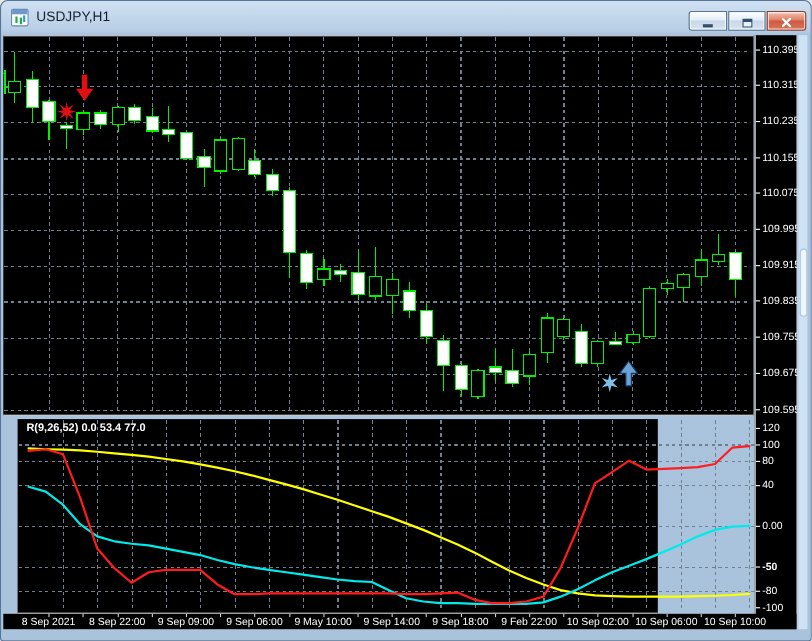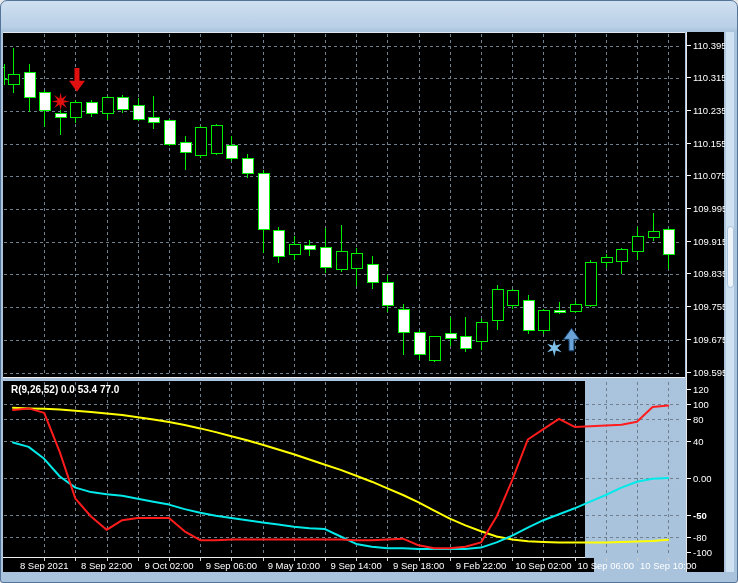--- a/index.html
+++ b/index.html
@@ -21,39 +21,52 @@
     background:linear-gradient(180deg,#f4c0b2 0%,#e08066 45%,#cc5a40 50%,#d8765a 100%);}
   .glyph-min{display:block;margin:9px auto 0;width:9px;height:3px;background:#31506e;box-shadow:0 1px 0 rgba(255,255,255,.6);}
   .glyph-max{display:block;margin:4px auto 0;width:9px;height:8px;border:1.5px solid #31506e;border-top:3px solid #31506e;background:#e9f1f8;}
   .glyph-x{display:block;margin:3px auto 0;width:11px;height:11px;position:relative;}
   .glyph-x::before,.glyph-x::after{content:'';position:absolute;left:4.5px;top:0;width:2.4px;height:11px;background:#fff;border-radius:1px;}
   .glyph-x::before{transform:rotate(45deg);}
   .glyph-x::after{transform:rotate(-45deg);}
   .panel{position:absolute;background:#000;}
   .price-panel{left:2px;top:31px;width:682px;height:346px;border-bottom:1px solid #efefef;border-top:1px solid #dfe8f2;}
   .separator{position:absolute;left:2px;top:378px;width:682px;height:2px;background:#abc4de;}
-  .indicator-panel{left:2px;top:380px;width:582px;height:177px;border-bottom:1px solid #efefef;}
+  .indicator-panel{left:15px;top:380px;width:582px;height:177px;border-bottom:1px solid #efefef;}
   .axis-col{position:absolute;left:685px;top:31px;width:38px;height:540px;background:#000;border-left:1px solid #e8e8e8;}
-  .time-axis{position:absolute;left:2px;top:557px;width:591px;height:14px;background:#000;overflow:visible;}
+  .time-axis{position:absolute;left:2px;top:557px;width:721px;height:14px;background:#000;overflow:visible;}
   .scrollbar{position:absolute;left:724px;top:31px;width:9px;height:540px;background:#cfe2f4;border-left:1px solid #b3c9de;}
   .scrollbar .thumb{position:absolute;left:1px;top:194px;width:7px;height:62px;background:#eef6fc;border:1px solid #a8c4de;border-radius:4px;}
   .chart-header{position:absolute;left:11px;top:7px;display:flex;align-items:center;color:#fff;font-size:10px;font-weight:bold;white-space:nowrap;}
   .dd{width:0;height:0;border-left:4px solid transparent;border-right:4px solid transparent;border-top:5px solid #b9c2cc;margin-right:7px;cursor:pointer;}
   .ind-label{position:absolute;left:8px;top:3px;color:#fff;font-size:10px;font-weight:bold;white-space:nowrap;}
   .axlab{position:absolute;color:#fff;font-size:9.5px;left:6px;white-space:nowrap;}
   .axtick{position:absolute;left:0;width:4px;height:1px;background:#fff;}
   .tlab{position:absolute;top:2px;width:72px;margin-left:-36px;text-align:center;color:#fff;font-size:9.5px;white-space:nowrap;}
   .ttick{position:absolute;top:0;width:1px;height:3px;background:#cfcfcf;}
   svg{position:absolute;left:0;top:0;}
 </style>
 </head>
 <body>
 
 <div class="window">
 
+  <div class="titlebar">
+    <div class="app-icon"></div>
+    <span class="title">USDJPY,H1</span>
+    <button class="wbtn minb">
+        <span class="glyph-min"></span>
+      </button>
+    <button class="wbtn maxb">
+        <span class="glyph-max"></span>
+      </button>
+    <button class="wbtn closeb">
+        <span class="glyph-x"></span>
+      </button>
+  </div>
 
   <div class="panel price-panel">
     <svg id="price-svg" width="680" height="344">
         <g stroke="#70808f" stroke-dasharray="3,3" shape-rendering="crispEdges">
           <line x1="1" y1="13.5" x2="679" y2="13.5"></line>
           <line x1="1" y1="45.5" x2="679" y2="45.5"></line>
           <line x1="1" y1="78.5" x2="679" y2="78.5"></line>
           <line x1="1" y1="111.5" x2="679" y2="111.5"></line>
           <line x1="1" y1="143.5" x2="679" y2="143.5"></line>
           <line x1="1" y1="176.5" x2="679" y2="176.5"></line>
@@ -374,21 +387,21 @@
       <div class="ttick" style="left: 446.8px;"></div>
       <div class="ttick" style="left: 478px;"></div>
       <div class="ttick" style="left: 509.2px;"></div>
       <div class="ttick" style="left: 540.4px;"></div>
       <div class="ttick" style="left: 571.6px;"></div>
       <div class="ttick" style="left: 602.8px;"></div>
       <div class="ttick" style="left: 634px;"></div>
       <div class="ttick" style="left: 665.2px;"></div>
       <div class="tlab" style="left: 41.2px;">8 Sep 2021</div>
       <div class="tlab" style="left: 103.6px;">8 Sep 22:00</div>
-      <div class="tlab" style="left: 166px;">9 Oct 02:00</div>
+      <div class="tlab" style="left: 166px;">9 Sep 09:00</div>
       <div class="tlab" style="left: 228.4px;">9 Sep 06:00</div>
       <div class="tlab" style="left: 290.8px;">9 May 10:00</div>
       <div class="tlab" style="left: 353.2px;">9 Sep 14:00</div>
       <div class="tlab" style="left: 415.6px;">9 Sep 18:00</div>
       <div class="tlab" style="left: 478px;">9 Feb 22:00</div>
       <div class="tlab" style="left: 540.4px;">10 Sep 02:00</div>
       <div class="tlab" style="left: 602.8px;">10 Sep 06:00</div>
       <div class="tlab" style="left: 665.2px;">10 Sep 10:00</div>
     </div>
 

